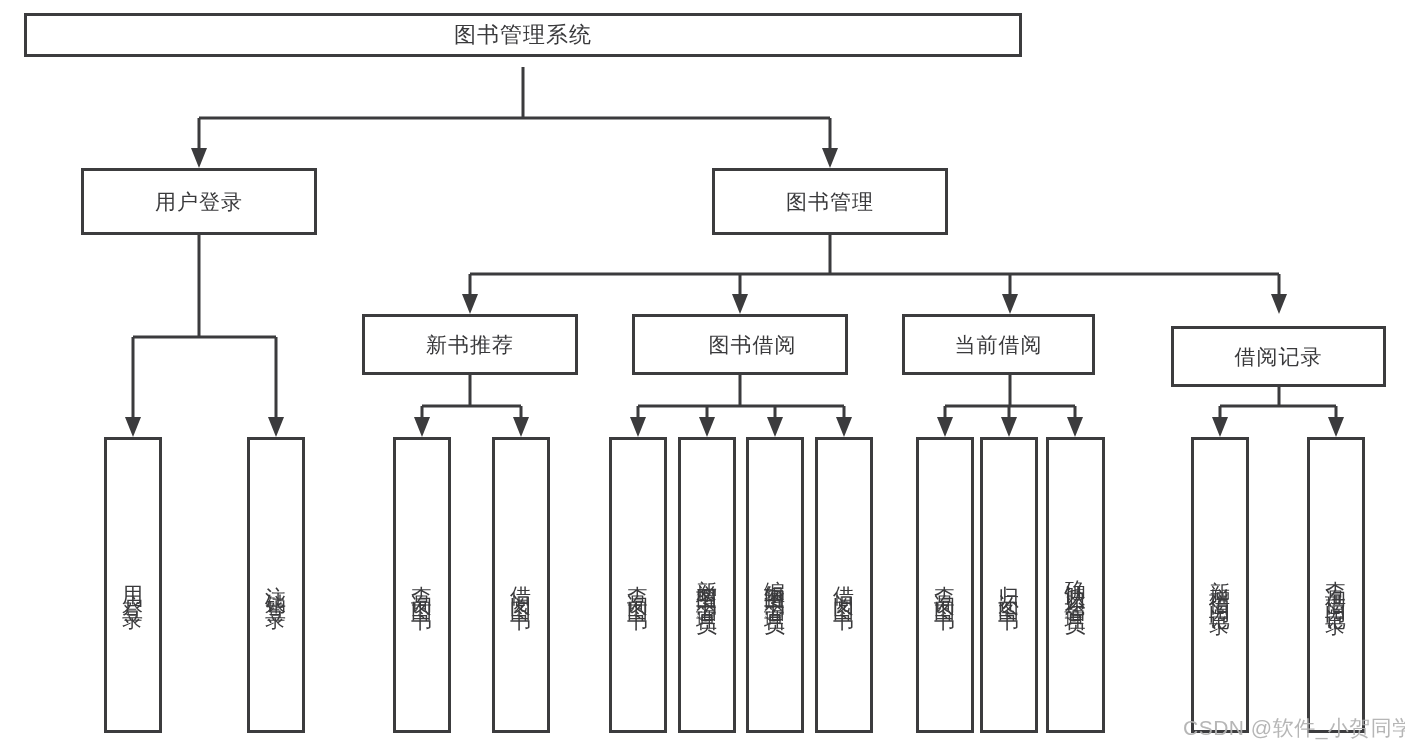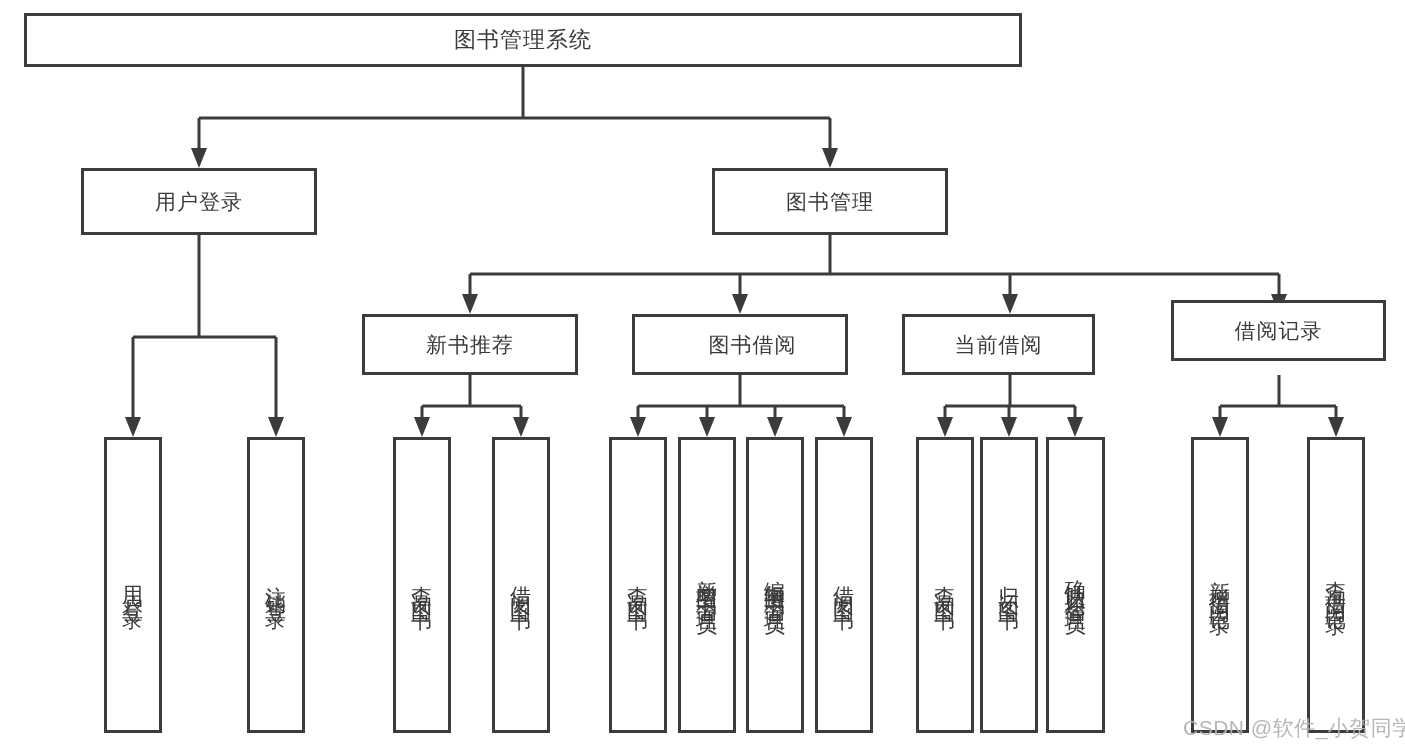--- a/index.html
+++ b/index.html
@@ -82,41 +82,41 @@
       <polygon points="767,417 783,417 775,437"></polygon>
       <polygon points="836,417 852,417 844,437"></polygon>
       <polygon points="937,417 953,417 945,437"></polygon>
       <polygon points="1001,417 1017,417 1009,437"></polygon>
       <polygon points="1067,417 1083,417 1075,437"></polygon>
       <polygon points="1212,417 1228,417 1220,437"></polygon>
       <polygon points="1328,417 1344,417 1336,437"></polygon>
     </g>
   </svg>
 
-  <div class="node" style="left:24px; top:13px; width:998px; height:54px;">
+  <div class="node" style="left:24px; top:13px; width:998px; height:44px;">
     <span class="hlabel root-label">图书管理系统</span>
   </div>
 
   <div class="node" style="left:81px; top:168px; width:236px; height:67px;">
     <span class="hlabel">用户登录</span>
   </div>
   <div class="node" style="left:362px; top:314px; width:216px; height:61px;">
     <span class="hlabel">新书推荐</span>
   </div>
 
   <div class="node" style="left:712px; top:168px; width:236px; height:67px;">
     <span class="hlabel">图书管理</span>
   </div>
   <div class="node" style="left:632px; top:314px; width:216px; height:61px;padding-left:25px;">
     <span class="hlabel">图书借阅</span>
   </div>
   <div class="node" style="left:902px; top:314px; width:193px; height:61px;">
     <span class="hlabel">当前借阅</span>
   </div>
-  <div class="node" style="left:1171px; top:300px; width:215px; height:61px;">
+  <div class="node" style="left:1171px; top:326px; width:215px; height:61px;">
     <span class="hlabel">借阅记录</span>
   </div>
 
   <div class="node" style="left:104px; top:437px; width:58px; height:296px;">
     <span class="vlabel">用户登录</span>
   </div>
   <div class="node" style="left:247px; top:437px; width:58px; height:296px;">
     <span class="vlabel">注销登录</span>
   </div>
 

